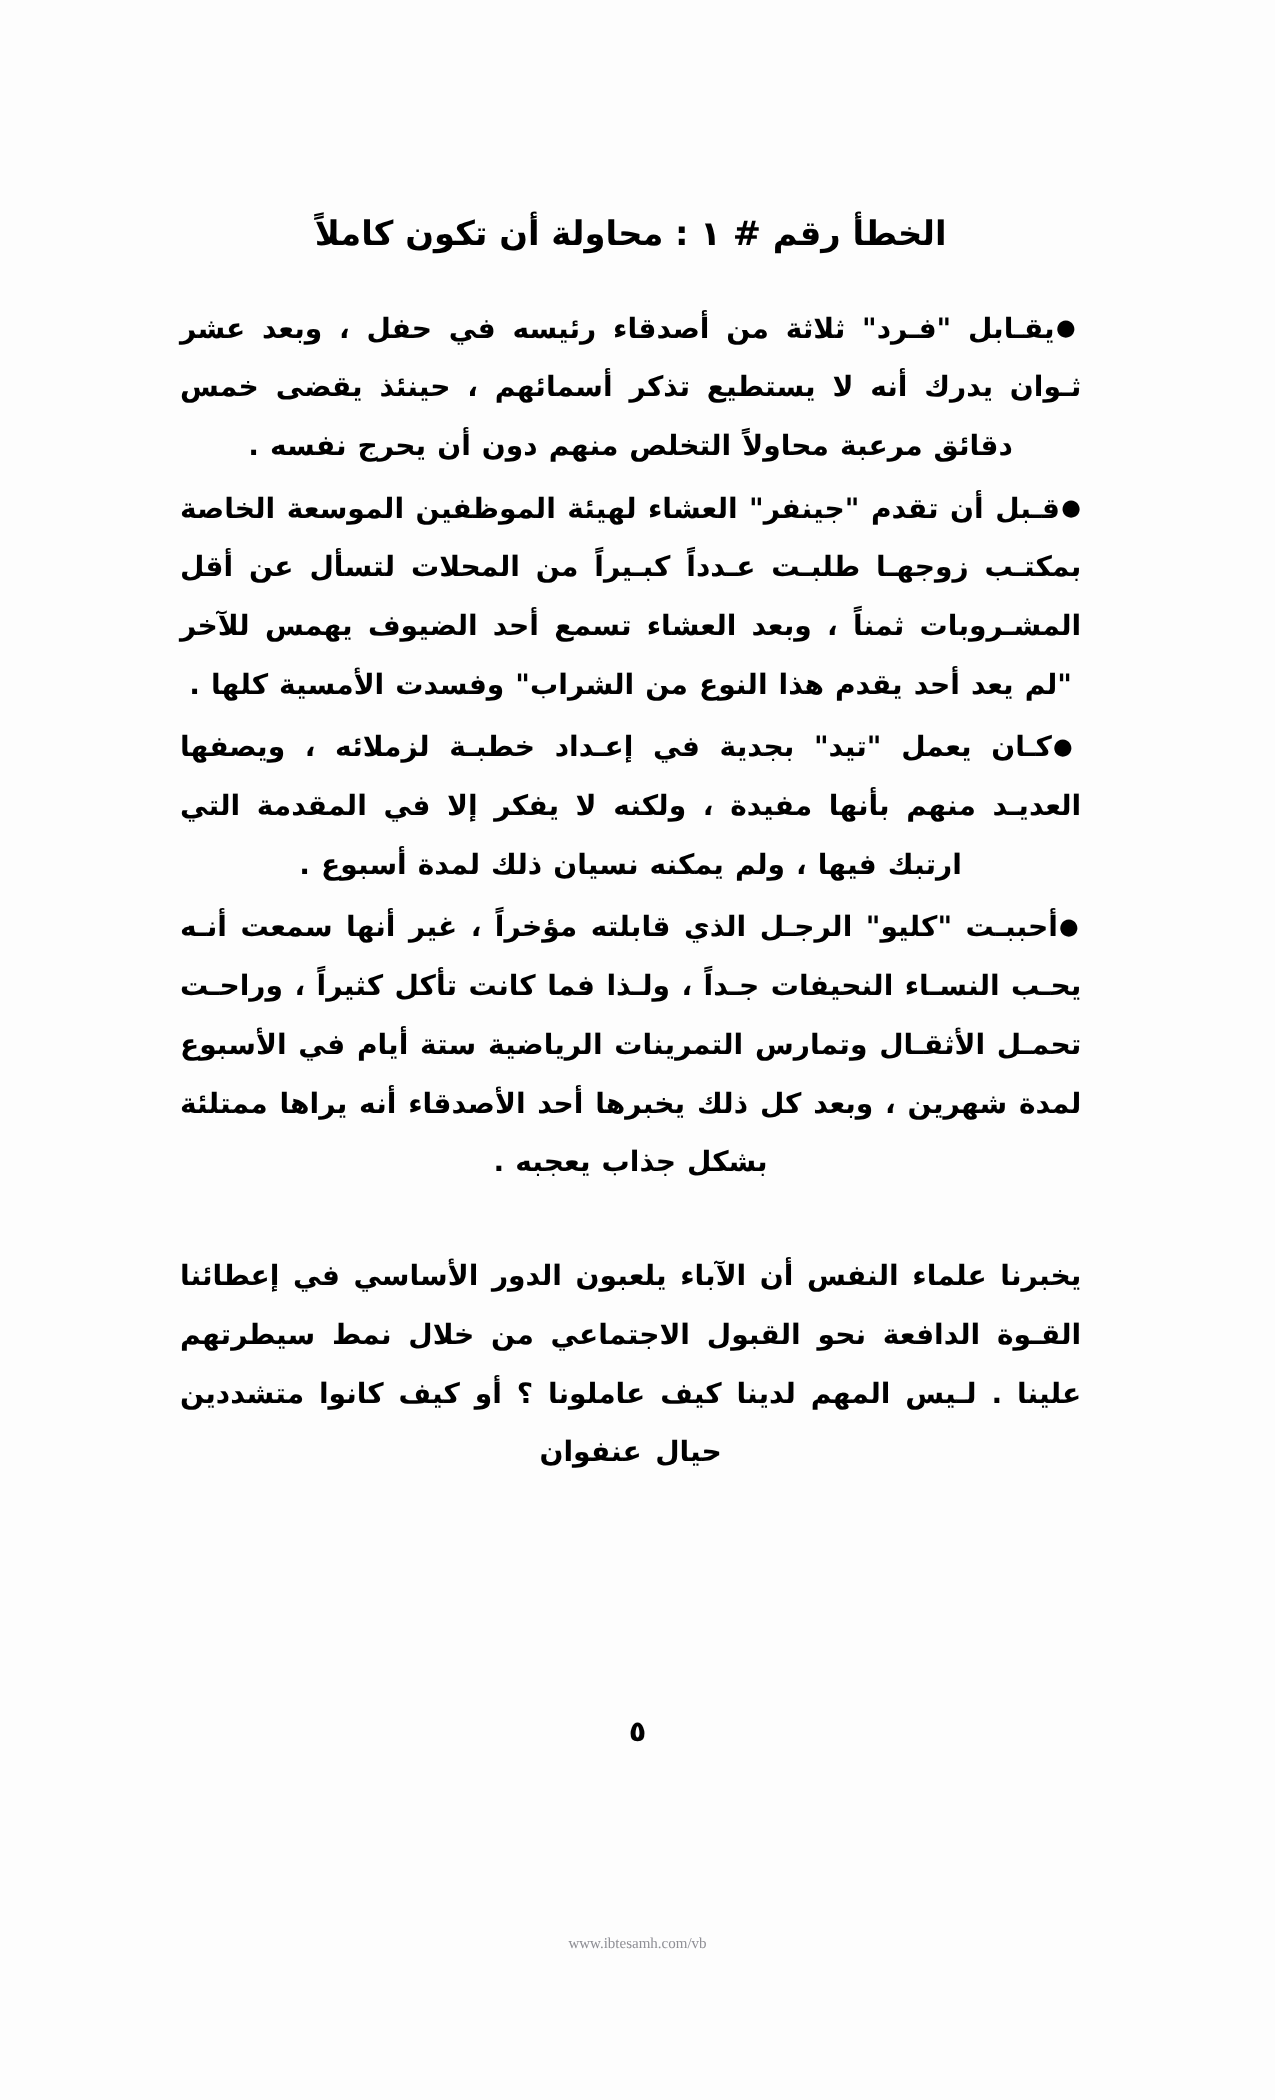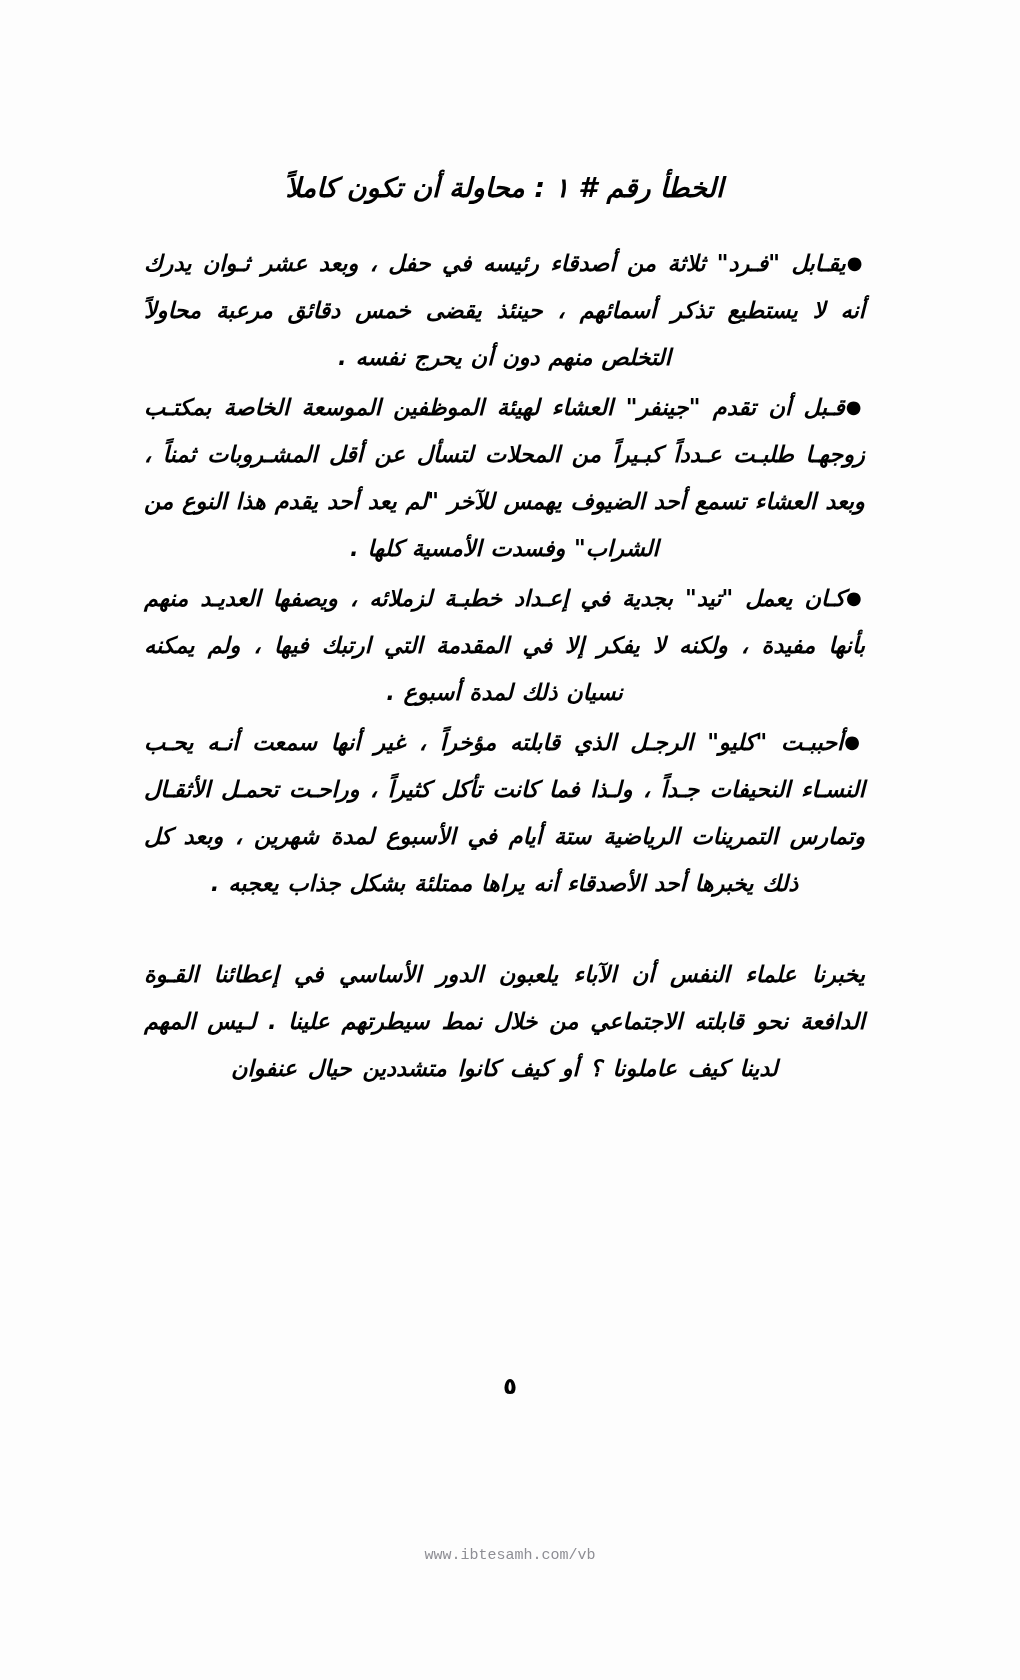--- a/index.html
+++ b/index.html
@@ -20,21 +20,20 @@
     position: absolute;
     inset: 0;
     background: #fdfdfd;
   }
 
   .content {
     position: absolute;
     top: 150px;
     right: 155px;
     left: 144px;
-    font-style: italic;
   }
 
   .doc-title {
     text-align: center;
     font-size: 27px;
     line-height: 1.5;
     font-weight: 600;
     letter-spacing: 0px;
     margin-bottom: 30px;
     direction: rtl;
@@ -94,44 +93,44 @@
     font-weight: 600;
     direction: rtl;
   }
 
   .watermark {
     position: absolute;
     top: 1547px;
     left: 0;
     right: 0;
     text-align: center;
-    font-size: 15px;
+    font-size: 12px;
     color: #8e8e94;
     direction: ltr;
-    font-family: Liberation Mono, monospace;
+    font-family: Liberation Serif, serif;
   }
 </style>
 </head>
 <body>
 
 <div class="page">
 
   <div class="content">
 
     <h1 class="doc-title">الخطأ رقم # ١ : محاولة أن تكون كاملاً</h1>
 
 
     <ul class="bullet-list">
       <li class="bullet-item"><span class="bullet-marker">●</span><span>يقـابل "فـرد" ثلاثة من أصدقاء رئيسه في حفل ، وبعد عشر ثـوان يدرك أنه لا يستطيع تذكر أسمائهم ، حينئذ يقضى خمس دقائق مرعبة محاولاً التخلص منهم دون أن يحرج نفسه .</span></li>
       <li class="bullet-item"><span class="bullet-marker">●</span><span>قـبل أن تقدم "جينفر" العشاء لهيئة الموظفين الموسعة الخاصة بمكتـب زوجهـا طلبـت عـدداً كبـيراً من المحلات لتسأل عن أقل المشـروبات ثمناً ، وبعد العشاء تسمع أحد الضيوف يهمس للآخر "لم يعد أحد يقدم هذا النوع من الشراب" وفسدت الأمسية كلها .</span></li>
       <li class="bullet-item"><span class="bullet-marker">●</span><span>كـان يعمل "تيد" بجدية في إعـداد خطبـة لزملائه ، ويصفها العديـد منهم بأنها مفيدة ، ولكنه لا يفكر إلا في المقدمة التي ارتبك فيها ، ولم يمكنه نسيان ذلك لمدة أسبوع .</span></li>
       <li class="bullet-item"><span class="bullet-marker">●</span><span>أحببـت "كليو" الرجـل الذي قابلته مؤخراً ، غير أنها سمعت أنـه يحـب النسـاء النحيفات جـداً ، ولـذا فما كانت تأكل كثيراً ، وراحـت تحمـل الأثقـال وتمارس التمرينات الرياضية ستة أيام في الأسبوع لمدة شهرين ، وبعد كل ذلك يخبرها أحد الأصدقاء أنه يراها ممتلئة بشكل جذاب يعجبه .</span></li>
     </ul>
 
-    <p class="para closing">يخبرنا علماء النفس أن الآباء يلعبون الدور الأساسي في إعطائنا القـوة الدافعة نحو قابلته الاجتماعي من خلال نمط سيطرتهم علينا . لـيس المهم لدينا كيف عاملونا ؟ أو كيف كانوا متشددين حيال عنفوان</p>
+    <p class="para closing">يخبرنا علماء النفس أن الآباء يلعبون الدور الأساسي في إعطائنا القـوة الدافعة نحو القبول الاجتماعي من خلال نمط سيطرتهم علينا . لـيس المهم لدينا كيف عاملونا ؟ أو كيف كانوا متشددين حيال عنفوان</p>
 
   </div>
 
   <div class="page-number">٥</div>
 
   <div class="watermark">www.ibtesamh.com/vb</div>
 
 </div>
 
 </body></html>

